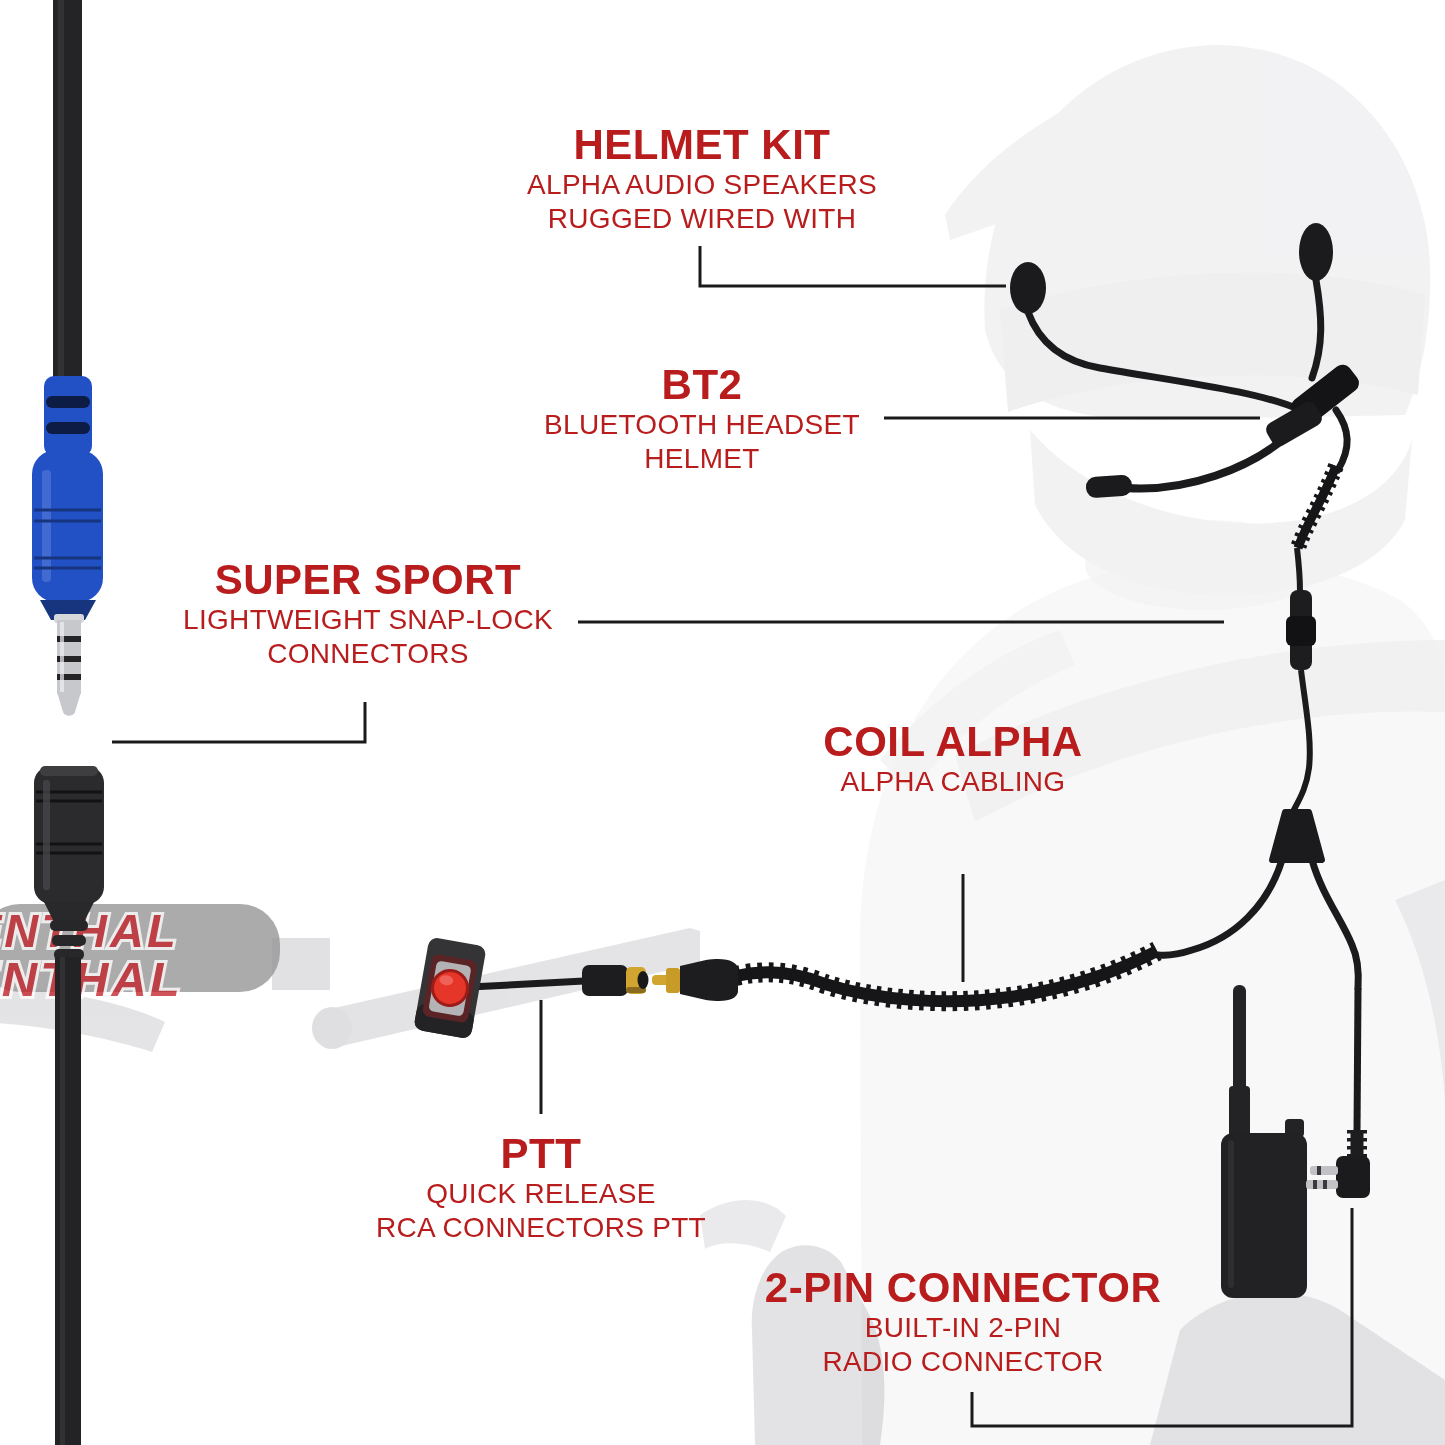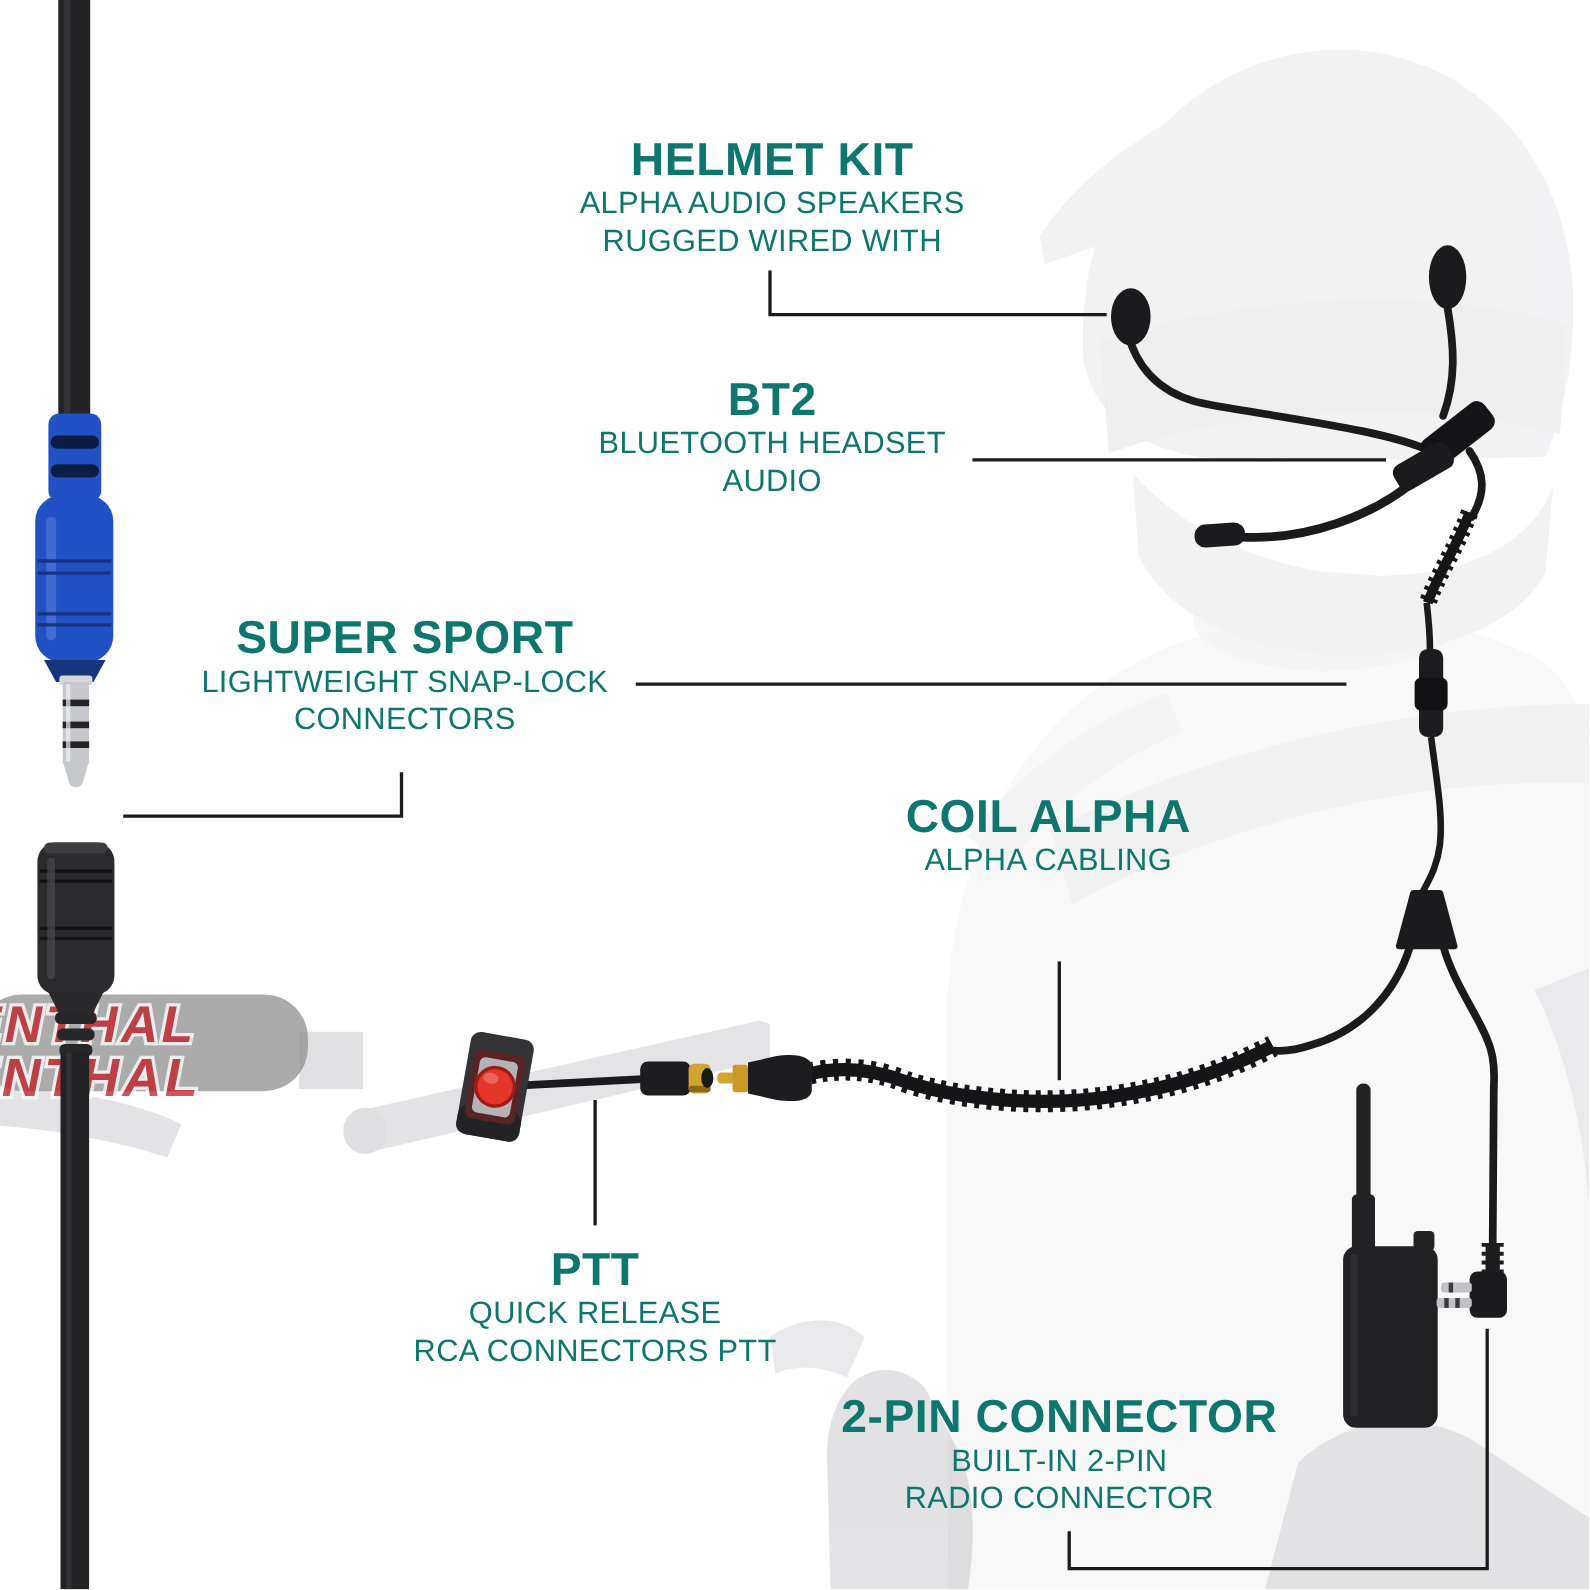--- a/index.html
+++ b/index.html
@@ -1,21 +1,21 @@
 <!DOCTYPE html>
 <html><head>
 <meta charset="utf-8">
 <style>
   html,body{margin:0;padding:0;background:#ffffff;}
   .stage{
     position:relative;width:1445px;height:1445px;background:#ffffff;
     overflow:hidden;font-family:"Liberation Sans", sans-serif;
   }
   .stage svg{position:absolute;left:0;top:0;}
-  .label{position:absolute;transform:translateX(-50%);text-align:center;color:#0f766e;white-space:nowrap;z-index:5;}
+  .label{position:absolute;transform:translateX(-50%);text-align:center;color:#b91c1c;white-space:nowrap;z-index:5;}
   .label .title{font-size:42px;font-weight:700;letter-spacing:.5px;line-height:1.1;}
   .label .sub{font-size:28px;font-weight:400;line-height:34px;letter-spacing:.3px;}
 </style>
 </head>
 <body>
 
 <div class="stage">
 
 <svg width="1445" height="1445" viewBox="0 0 1445 1445">
 
@@ -183,24 +183,24 @@
   </g>
 
 </svg>
 
 <div class="label" style="left:702px;top:122px">
   <div class="title">HELMET KIT</div>
   <div class="sub">ALPHA AUDIO SPEAKERS</div>
   <div class="sub">RUGGED WIRED WITH</div>
 </div>
 
-<div class="label" style="left:702px;top:340px">
+<div class="label" style="left:702px;top:362px">
   <div class="title">BT2</div>
   <div class="sub">BLUETOOTH HEADSET</div>
-  <div class="sub">AUDIO</div>
+  <div class="sub">HELMET</div>
 </div>
 
 <div class="label" style="left:368px;top:557px">
   <div class="title">SUPER SPORT</div>
   <div class="sub">LIGHTWEIGHT SNAP-LOCK</div>
   <div class="sub">CONNECTORS</div>
 </div>
 
 <div class="label" style="left:953px;top:719px">
   <div class="title">COIL ALPHA</div>

